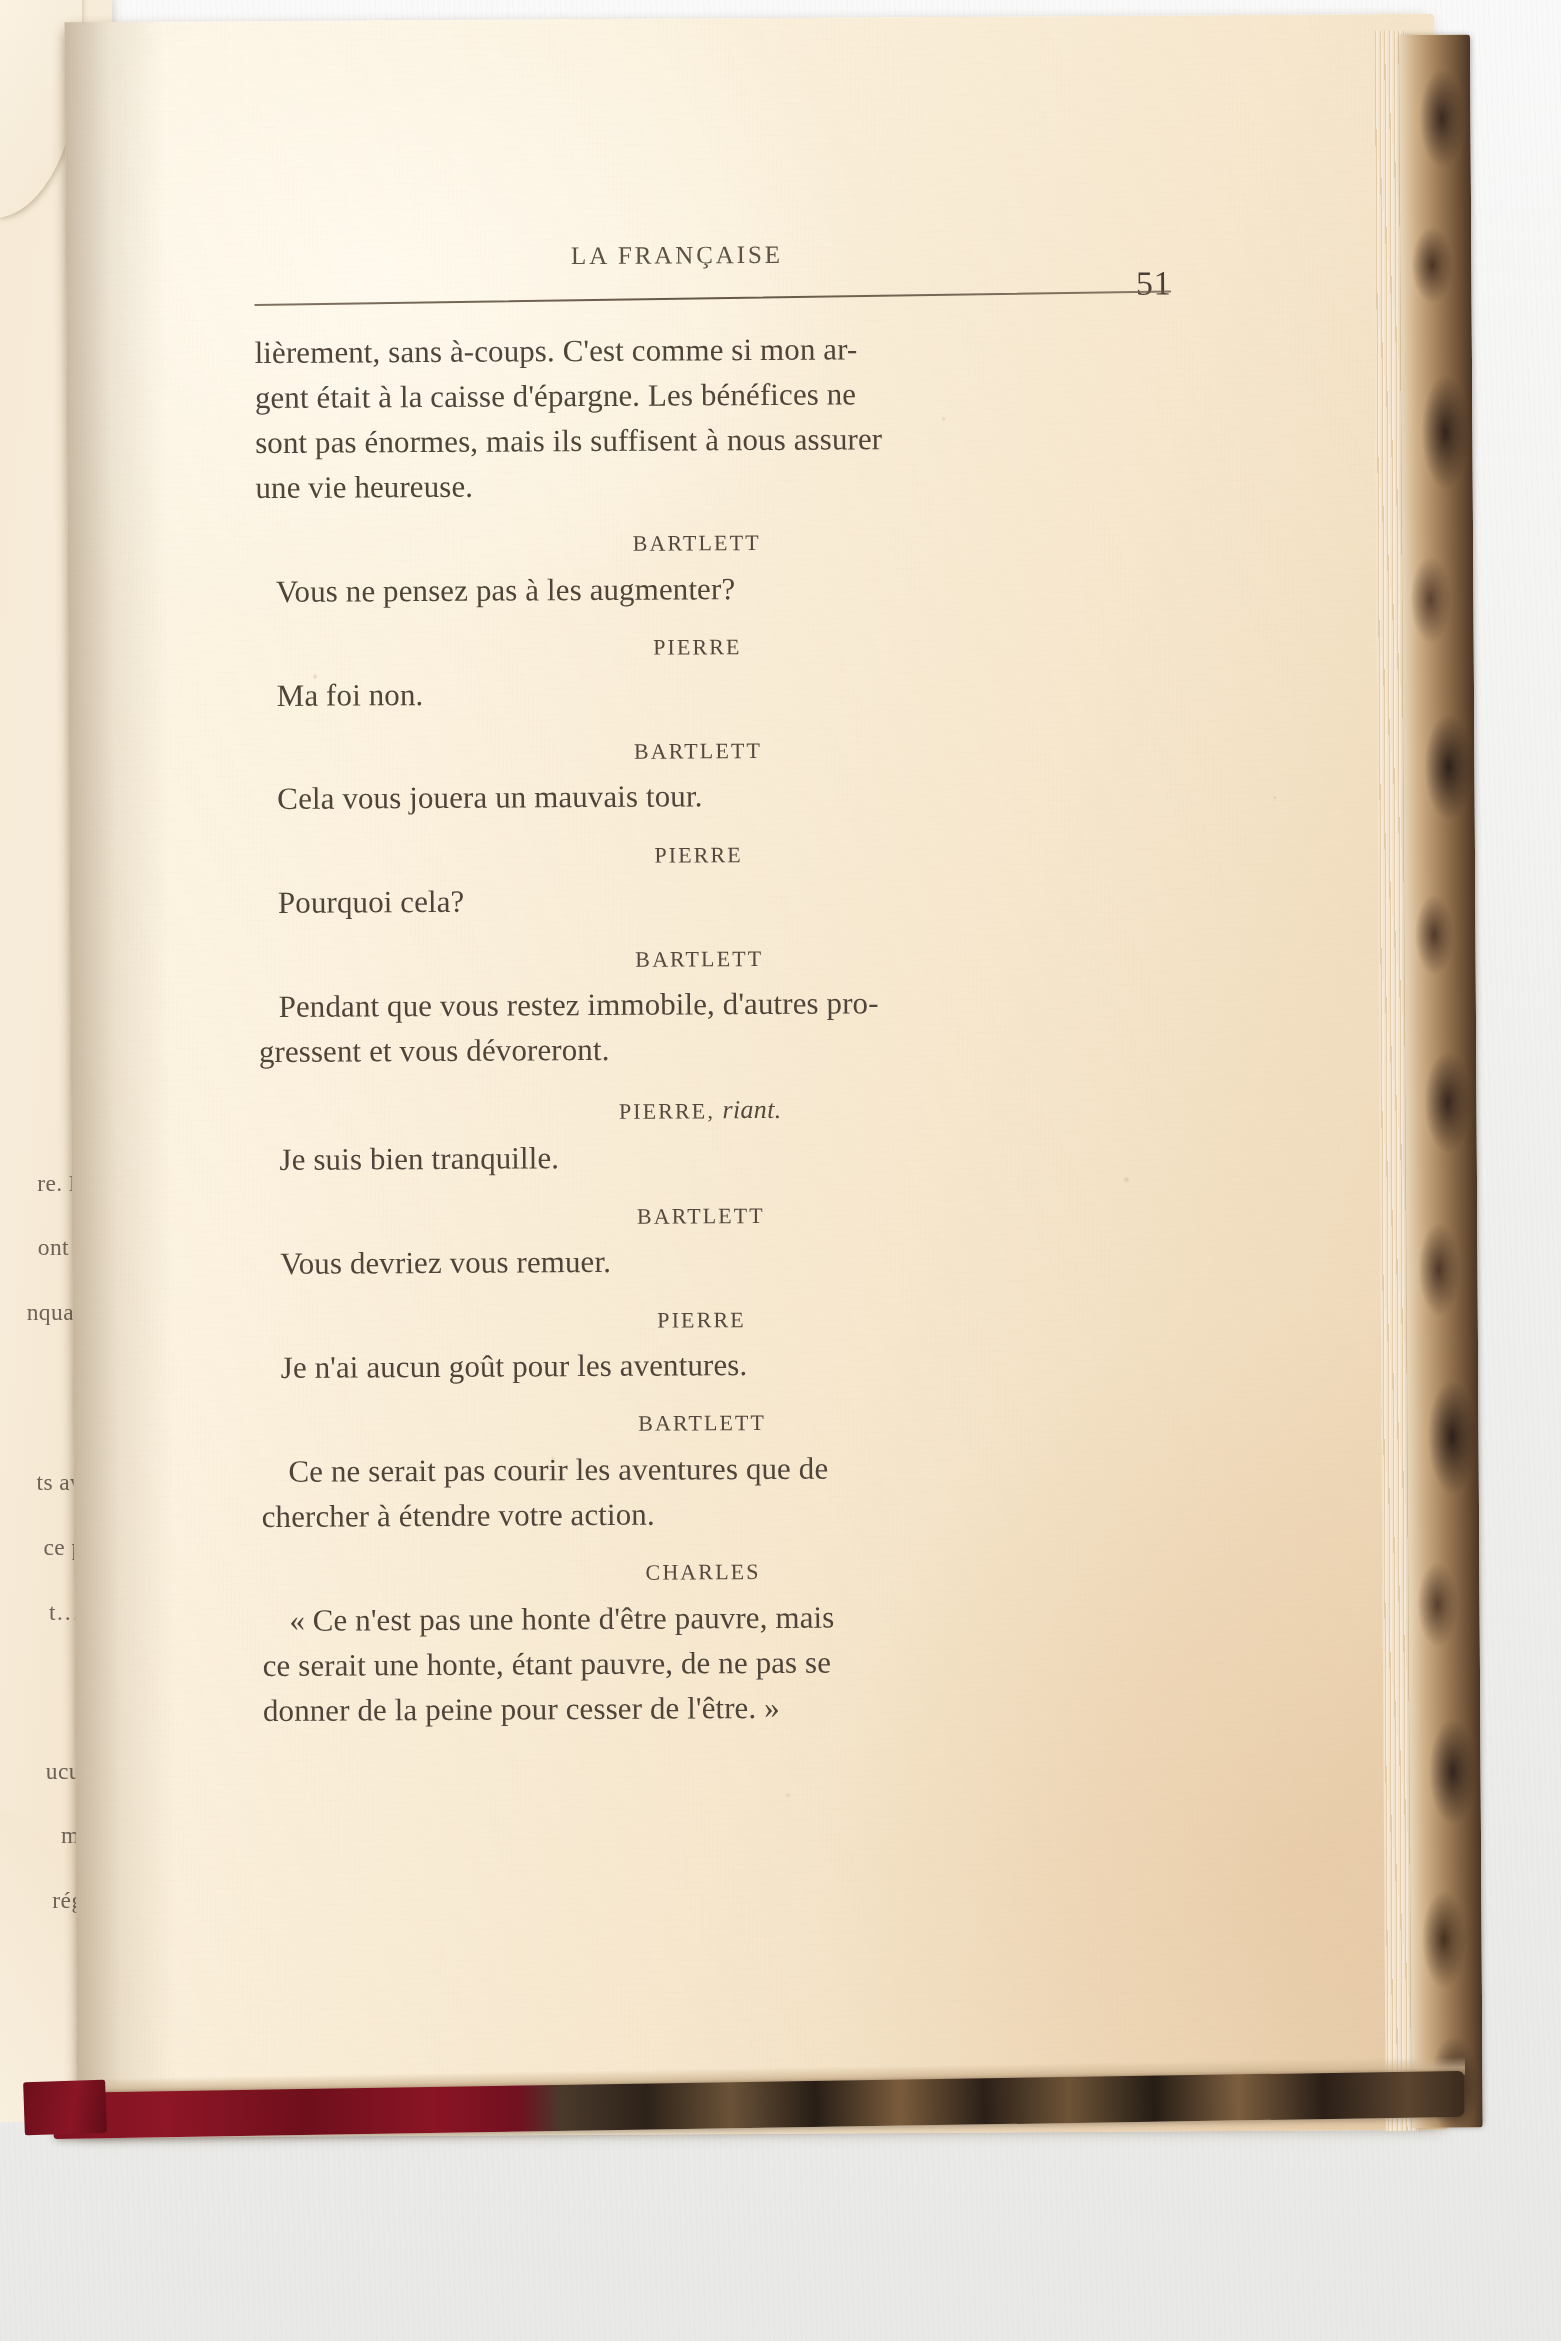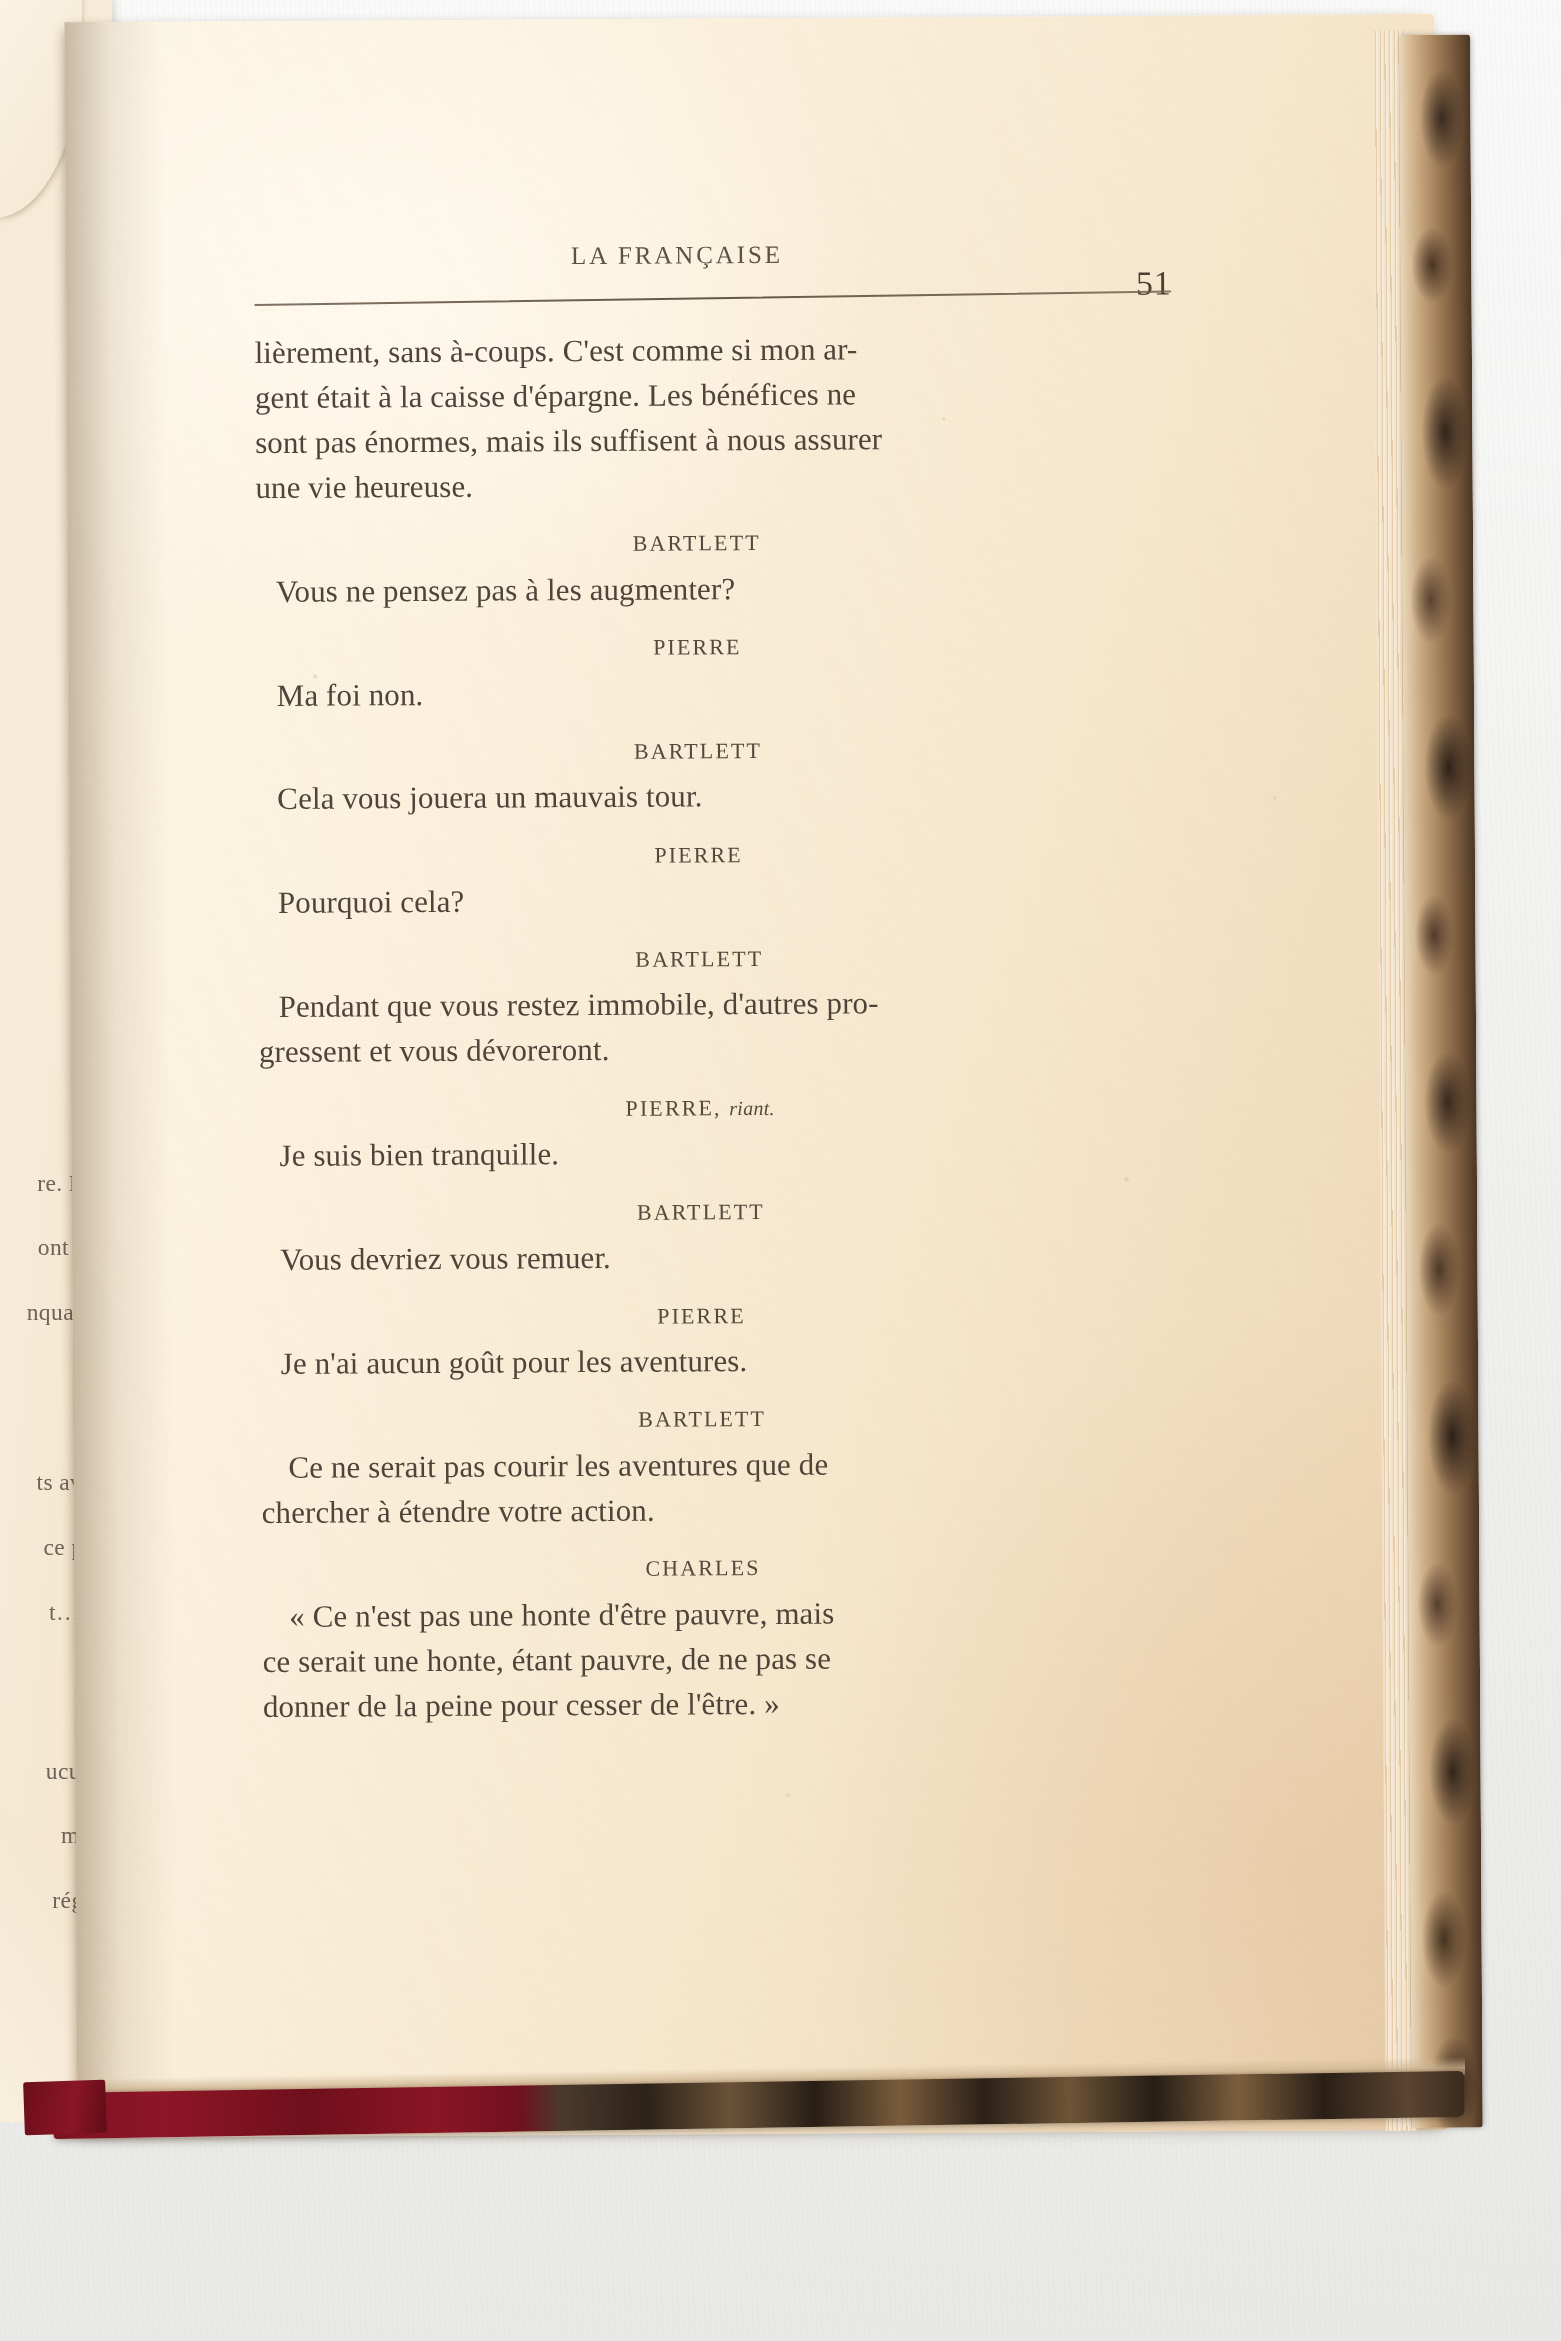--- a/index.html
+++ b/index.html
@@ -177,21 +177,21 @@
     font-size: 22px;
     letter-spacing: 2.1px;
     color: #55493d;
     margin-top: 23.5px;
     margin-bottom: 9.4px;
     padding-right: 35px;
   }
   .speaker .stage {
     font-style: italic;
     letter-spacing: 0.3px;
-    font-size: 20px;
+    font-size: 26px;
   }
 
   .speech {
     font-size: 31px;
     line-height: 45px;
     color: #4f4439;
     letter-spacing: 0.1px;
   }
   .speech .ln {
     display: block;

